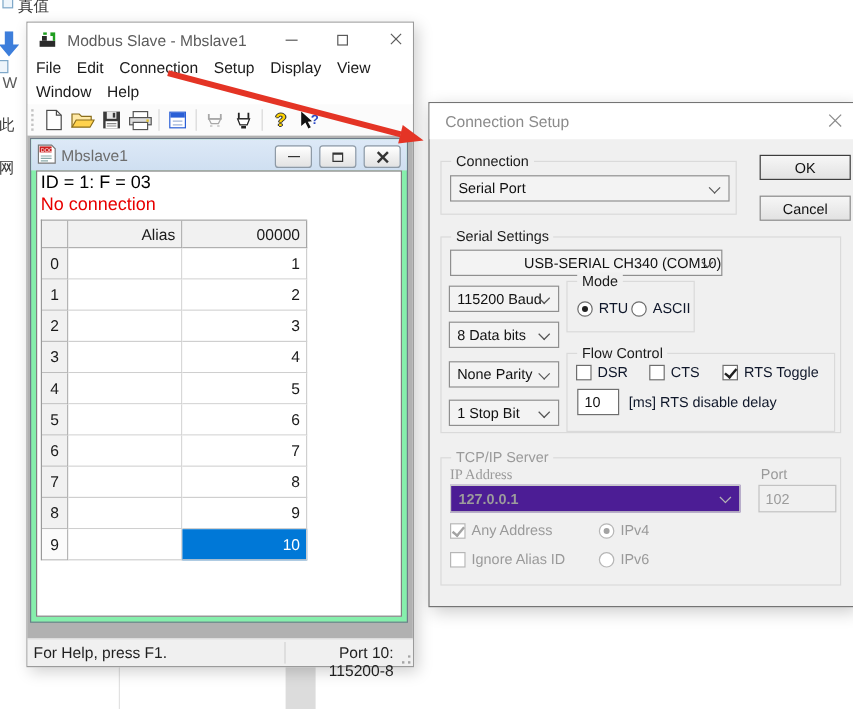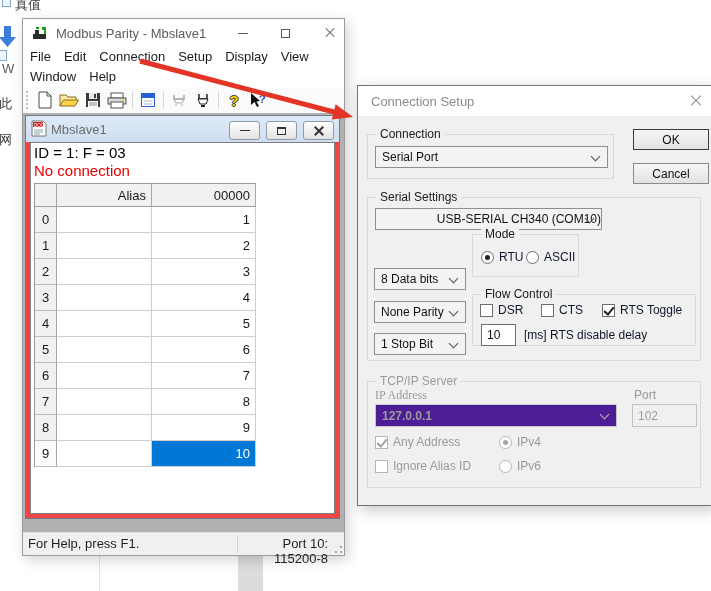--- a/index.html
+++ b/index.html
@@ -32,21 +32,21 @@
   .gripper { width:3px; height:18px; border-left:2px dotted #c3c3c3; margin:0 4px 0 3px; }
   .tbi { width:24px; height:22px; display:flex; align-items:center; justify-content:center; }
   .tbsep { width:1px; height:18px; background:#d8d8d8; margin:0 3px; }
   .help-q { font-size:15px; font-weight:bold; color:#ffd400;
     text-shadow:1px 0 0 #3b3b3b,-1px 0 0 #3b3b3b,0 1px 0 #3b3b3b,0 -1px 0 #3b3b3b; }
 
   .mdi { position:absolute; left:0; top:94px; width:100%; height:420px; background:#b1b1b1; }
 
   
   .cw { position:absolute; left:2px; top:2px; width:315px; height:404px;
-    background:#ef4444; border:1px solid #6e7b89; }
+    background:#86efac; border:1px solid #6e7b89; }
   .cw-titlebar { position:relative; height:26px; background:linear-gradient(#dde9f7,#cfdff1); }
   .cw-title { position:absolute; left:25px; top:6px; font-size:13px; color:#6d6d6d; }
   .cbtn { position:absolute; top:5px; width:31px; height:19px; border:1px solid #8e9aa6; border-radius:3px;
     background:linear-gradient(#ffffff,#e2e2e2); display:flex; align-items:center; justify-content:center; }
   .cbtn .glyph-min { background:#333; }
   .glyph-restore { width:9px; height:8px; border:1px solid #333; border-top-width:2px; }
   .xsmall { position:relative; width:10px; height:10px; }
   .xsmall::before,.xsmall::after { content:""; position:absolute; left:-1px; top:4px; width:12px; height:2px; background:#333; }
   .xsmall::before { transform:rotate(45deg);} .xsmall::after { transform:rotate(-45deg); }
 
@@ -135,21 +135,21 @@
 
   <div class="mw">
     <div class="mw-titlebar">
       <svg style="position:absolute; left:9px; top:6px;" width="17" height="16">
         <rect x="1" y="9" width="13" height="5" fill="#2b2b2b"></rect>
         <rect x="3" y="5" width="4" height="4" fill="#2b2b2b"></rect>
         <rect x="10" y="2" width="4" height="3" fill="#1f9e1f"></rect>
         <rect x="12" y="5" width="2" height="4" fill="#1f9e1f"></rect>
         <rect x="4" y="2" width="3" height="2" fill="#1f9e1f"></rect>
       </svg>
-      <span class="mw-title">Modbus Parity - Mbslave1</span>
+      <span class="mw-title">Modbus Slave - Mbslave1</span>
       <div class="capbtn" style="left:204px;">
           <div class="glyph-min"></div>
         </div>
       <div class="capbtn" style="left:246px;">
           <div class="glyph-max"></div>
         </div>
       <div class="capbtn" style="left:291px;">
           <div class="xbars"></div>
         </div>
     </div>
@@ -353,20 +353,24 @@
         <span>Cancel</span>
       </div>
 
     <div class="grp" style="left:9px; top:111px; width:334px; height:164px;">
       <span class="grp-label">Serial Settings</span>
 
       <div class="combo" style="left:7px; top:10px; width:227px; height:22px;justify-content:flex-end;">
         <span>USB-SERIAL CH340 (COM10)</span>
         <div class="chev"></div>
       </div>
+      <div class="combo" style="left:6px; top:40px; width:92px; height:22px;">
+        <span>115200 Baud</span>
+        <div class="chev"></div>
+      </div>
       <div class="combo" style="left:6px; top:70px; width:92px; height:22px;">
         <span>8 Data bits</span>
         <div class="chev"></div>
       </div>
       <div class="combo" style="left:6px; top:103px; width:92px; height:22px;">
         <span>None Parity</span>
         <div class="chev"></div>
       </div>
       <div class="combo" style="left:6px; top:135px; width:92px; height:22px;">
         <span>1 Stop Bit</span>
@@ -378,21 +382,21 @@
         <div class="fieldrow" style="left:8px; top:15px;">
           <div class="radio sel"></div>
           <span>RTU</span>
         </div>
         <div class="fieldrow" style="left:53px; top:15px;">
           <div class="radio"></div>
           <span>ASCII</span>
         </div>
       </div>
 
-      <div class="grp" style="left:104px; top:96px; width:224px; height:52px;text-decoration:underline;">
+      <div class="grp" style="left:104px; top:96px; width:224px; height:66px;text-decoration:underline;">
         <span class="grp-label">Flow Control</span>
         <div class="fieldrow" style="left:7px; top:8px;">
           <div class="cb"></div>
           <span>DSR</span>
         </div>
         <div class="fieldrow" style="left:68px; top:8px;">
           <div class="cb"></div>
           <span>CTS</span>
         </div>
         <div class="fieldrow" style="left:129px; top:8px;">

